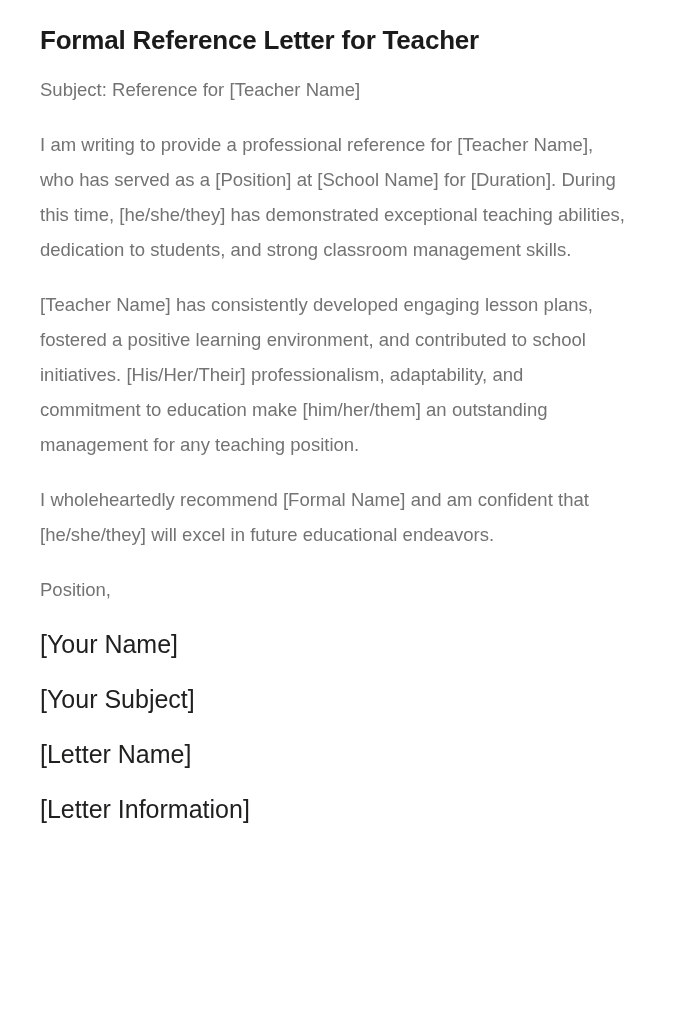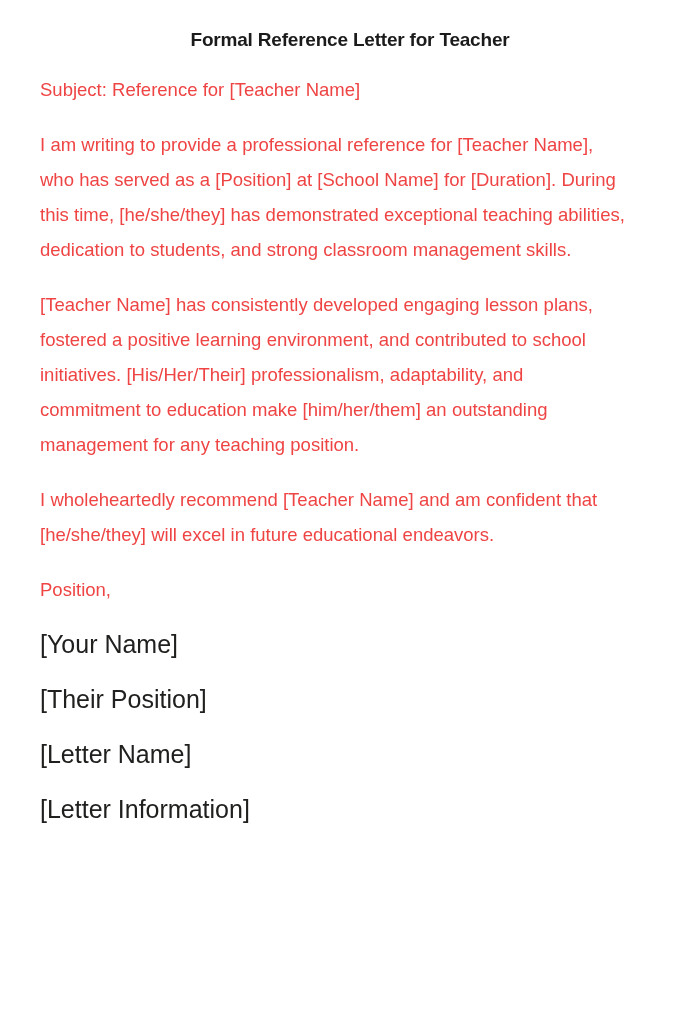--- a/index.html
+++ b/index.html
@@ -18,36 +18,35 @@
   .page {
     width: 700px;
     min-height: 1033px;
     box-sizing: border-box;
     padding: 0 40px 0 40px;
     background: #ffffff;
   }
   .doc-title {
     margin: 0;
     padding-top: 24px;
-    font-size: 19px;
+    font-size: 26px;
     line-height: 32px;
     font-weight: 700;
     letter-spacing: -0.2px;
     color: #1b1b1b;
-    text-align: center;
   }
   .body-block {
     margin-top: 16px;
   }
   p.para {
     margin: 0 0 20px 0;
     font-size: 18.5px;
     line-height: 35px;
     font-weight: 400;
-    color: #ef4444;
+    color: #737373;
     max-width: 585px;
     word-spacing: 0.1px;
   }
   p.para:last-child {
     margin-bottom: 0;
   }
   .sig-line {
     margin: 0 0 20px 0;
     font-size: 25px;
     line-height: 35px;
@@ -63,25 +62,25 @@
 
   <div class="body-block">
 
     <p class="para">Subject: Reference for [Teacher Name]</p>
 
 
     <p class="para">I am writing to provide a professional reference for [Teacher Name], who has served as a [Position] at [School Name] for [Duration]. During this time, [he/she/they] has demonstrated exceptional teaching abilities, dedication to students, and strong classroom management skills.</p>
 
     <p class="para">[Teacher Name] has consistently developed engaging lesson plans, fostered a positive learning environment, and contributed to school initiatives. [His/Her/Their] professionalism, adaptability, and commitment to education make [him/her/them] an outstanding management for any teaching position.</p>
 
-    <p class="para">I wholeheartedly recommend [Teacher Name] and am confident that [he/she/they] will excel in future educational endeavors.</p>
+    <p class="para">I wholeheartedly recommend [Formal Name] and am confident that [he/she/they] will excel in future educational endeavors.</p>
 
     <p class="para">Position,</p>
 
     <div>
       <p class="sig-line">[Your Name]</p>
-      <p class="sig-line">[Their Position]</p>
+      <p class="sig-line">[Your Subject]</p>
       <p class="sig-line">[Letter Name]</p>
       <p class="sig-line">[Letter Information]</p>
     </div>
 
   </div>
 </div>
 
 </body></html>

